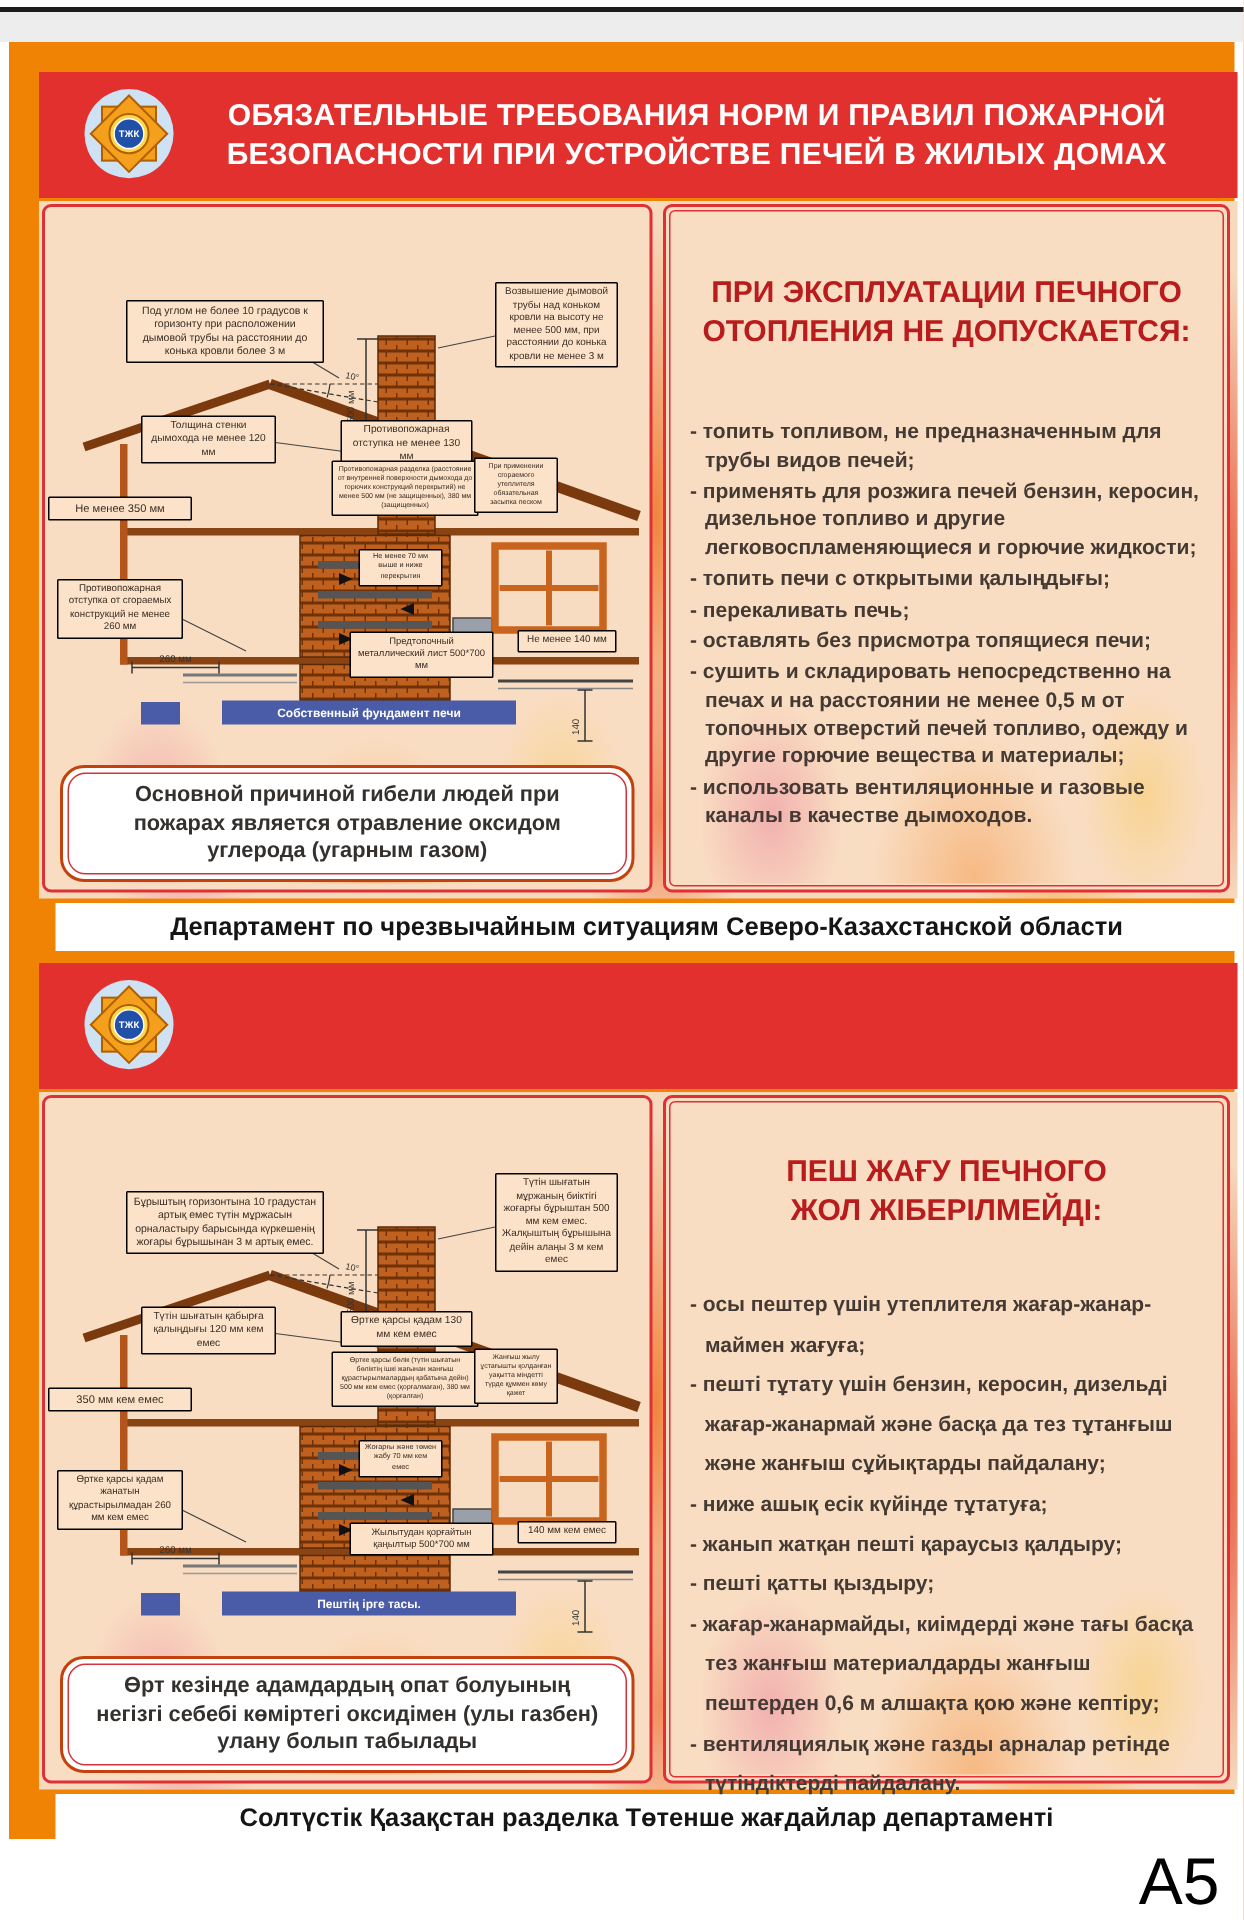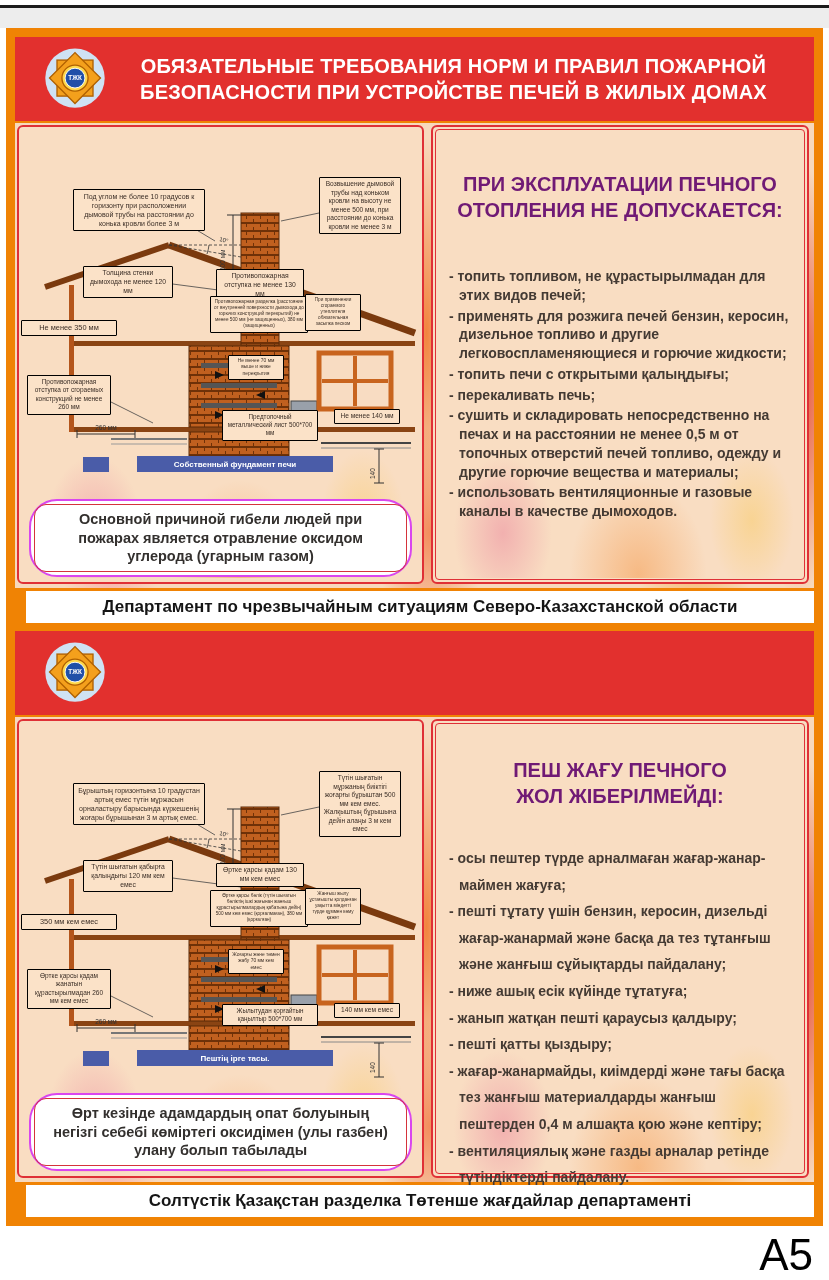--- a/index.html
+++ b/index.html
@@ -1,21 +1,21 @@
 <!DOCTYPE html>
 <html><head>
 <meta charset="utf-8">
 <style>
   html,body{margin:0;padding:0;background:#fff;}
   body{width:829px;height:1280px;position:relative;overflow:hidden;
        font-family:"Liberation Sans", sans-serif;}
   .top-strip{position:absolute;left:0;top:0;width:829px;height:28px;
     background:linear-gradient(#ffffff 0 5px,#1c1c1c 5px 8px,#ededed 8px 100%);}
   .frame{position:absolute;left:6px;top:28px;width:817px;height:1198px;
-    background:#f08304;padding:9px;box-sizing:border-box;}
+    background:#f08304;padding:20px;box-sizing:border-box;}
   .poster{width:799px;}
   .poster + .poster{margin-top:8px;}
   .p-header{height:84px;background:#e2302e;display:flex;align-items:center;position:relative;}
   .emblem{width:72px;height:76px;margin-left:24px;flex:0 0 auto;}
   .p-title{flex:1;text-align:center;color:#fff;font-weight:800;font-size:20px;
     line-height:1.32;padding:0 26px 0 8px;letter-spacing:.2px;}
   .p-content{position:relative;height:465px;margin-top:2px;
     background:
       radial-gradient(90px 160px at 85% 88%, rgba(247,166,60,.75), transparent 70%),
       radial-gradient(70px 300px at 98% 55%, rgba(228,62,36,.9), transparent 72%),
@@ -28,21 +28,21 @@
   .left-panel{left:2px;width:407px;}
   .right-panel{left:416px;width:378px;}
   .right-panel::before{content:"";position:absolute;inset:2px;border:1px solid #df3036;
     border-radius:4px;pointer-events:none;}
   .panel-flames{position:absolute;left:4px;right:4px;bottom:4px;height:45%;pointer-events:none;
     background:
       radial-gradient(70px 110px at 18% 78%, rgba(236,140,160,.55), transparent 70%),
       radial-gradient(95px 130px at 55% 98%, rgba(244,150,70,.5), transparent 72%),
       radial-gradient(60px 100px at 86% 72%, rgba(248,200,90,.45), transparent 70%);}
   .rp-heading{position:relative;z-index:1;margin-top:44px;text-align:center;
-    color:#701a75;font-weight:800;font-size:20px;line-height:1.3;}
+    color:#b91c1c;font-weight:800;font-size:20px;line-height:1.3;}
   .rules{position:relative;z-index:1;list-style:none;margin:44px 0 0 0;
     padding:0 12px 0 16px;color:#443a33;font-weight:bold;font-size:14px;}
   .rules li{padding-left:10px;text-indent:-10px;line-height:1.34;margin-bottom:2px;}
   .kz .rules{margin-top:36px;}
   .kz .rules li{line-height:1.9;margin-bottom:0;}
   .kz .rp-heading{margin-top:36px;}
   .diagram{position:absolute;left:0;top:0;}
   .ann{position:absolute;background:#fbe2c8;border:1px solid #000000;color:#3b2e26;
     text-align:center;line-height:1.3;padding:2px 3px;border-radius:1px;z-index:1;}
   .a-angle{left:54px;top:62px;width:124px;font-size:7px;}
@@ -50,21 +50,21 @@
   .a-wall{left:64px;top:139px;width:82px;font-size:6.8px;}
   .a-step130{left:197px;top:142px;width:80px;font-size:6.8px;}
   .a-cut{left:191px;top:169px;width:90px;font-size:4.7px;}
   .a-sand{left:286px;top:167px;width:48px;font-size:4.7px;}
   .a-350{left:2px;top:193px;width:88px;font-size:7.4px;}
   .a-step260{left:8px;top:248px;width:76px;font-size:6.5px;}
   .a-70{left:209px;top:228px;width:48px;font-size:4.9px;}
   .a-sheet{left:203px;top:283px;width:88px;font-size:6.3px;}
   .a-140{left:315px;top:282px;width:58px;font-size:6.6px;}
   .note{position:absolute;left:10px;right:10px;bottom:5px;height:78px;z-index:2;
-    border:2px solid #d946ef;border-radius:28px;background:#fff;padding:3px;box-sizing:border-box;}
+    border:2px solid #c2410c;border-radius:16px;background:#fff;padding:3px;box-sizing:border-box;}
   .note-inner{border:1.5px solid #d5333b;border-radius:12px;height:100%;box-sizing:border-box;
     display:flex;align-items:center;justify-content:center;text-align:center;
     font-weight:bold;font-size:14.5px;color:#33302e;padding:4px 14px;line-height:1.3;}
   .caption{height:32px;margin-top:3px;background:#fff;display:flex;align-items:center;
     justify-content:center;font-size:17px;font-weight:bold;color:#151515;margin-left:11px;}
   .size-label{position:absolute;right:16px;bottom:0px;font-size:44px;color:#000;}
 </style>
 </head>
 <body>
 
@@ -169,24 +169,25 @@
         </div>
       </div>
 
       <div class="panel right-panel">
         <div class="panel-flames"></div>
         <div class="rp-heading">
           <div>ПРИ ЭКСПЛУАТАЦИИ ПЕЧНОГО</div>
           <div>ОТОПЛЕНИЯ НЕ ДОПУСКАЕТСЯ:</div>
         </div>
         <ul class="rules">
-          <li>- топить топливом, не құрастырылмадан для этих видов печей;</li>
+          <li>- топить топливом, не предназначенным для трубы видов печей;</li>
           <li>- применять для розжига печей бензин, керосин, дизельное топливо и другие легковоспламеняющиеся и горючие жидкости;</li>
           <li>- топить печи с открытыми қалыңдығы;</li>
           <li>- перекаливать печь;</li>
+          <li>- оставлять без присмотра топящиеся печи;</li>
           <li>- сушить и складировать непосредственно на печах и на расстоянии не менее 0,5 м от топочных отверстий печей топливо, одежду и другие горючие вещества и материалы;</li>
           <li>- использовать вентиляционные и газовые каналы в качестве дымоходов.</li>
         </ul>
       </div>
     </div>
     <div class="caption">Департамент по чрезвычайным ситуациям Северо-Казахстанской области</div>
   </section>
 
   <section class="poster kz">
     <header class="p-header">
@@ -279,26 +280,26 @@
           <div class="note-inner">Өрт кезінде адамдардың опат болуының негізгі себебі көміртегі оксидімен (улы газбен) улану болып табылады</div>
         </div>
       </div>
       <div class="panel right-panel">
         <div class="panel-flames"></div>
         <div class="rp-heading">
           <div>ПЕШ ЖАҒУ ПЕЧНОГО</div>
           <div>ЖОЛ ЖІБЕРІЛМЕЙДІ:</div>
         </div>
         <ul class="rules">
-          <li>- осы пештер түрде арналмаған жағар-жанар-маймен жағуға;</li>
+          <li>- осы пештер үшін утеплителя жағар-жанар-маймен жағуға;</li>
           <li>- пешті тұтату үшін бензин, керосин, дизельді жағар-жанармай және басқа да тез тұтанғыш және жанғыш сұйықтарды пайдалану;</li>
           <li>- ниже ашық есік күйінде тұтатуға;</li>
           <li>- жанып жатқан пешті қараусыз қалдыру;</li>
           <li>- пешті қатты қыздыру;</li>
-          <li>- жағар-жанармайды, киімдерді және тағы басқа тез жанғыш материалдарды жанғыш пештерден 0,4 м алшақта қою және кептіру;</li>
+          <li>- жағар-жанармайды, киімдерді және тағы басқа тез жанғыш материалдарды жанғыш пештерден 0,6 м алшақта қою және кептіру;</li>
           <li>- вентиляциялық және газды арналар ретінде түтіндіктерді пайдалану.</li>
         </ul>
       </div>
     </div>
     <div class="caption">Солтүстік Қазақстан разделка Төтенше жағдайлар  департаменті</div>
   </section>
 
 </div>
 
 <div class="size-label">А5</div>

